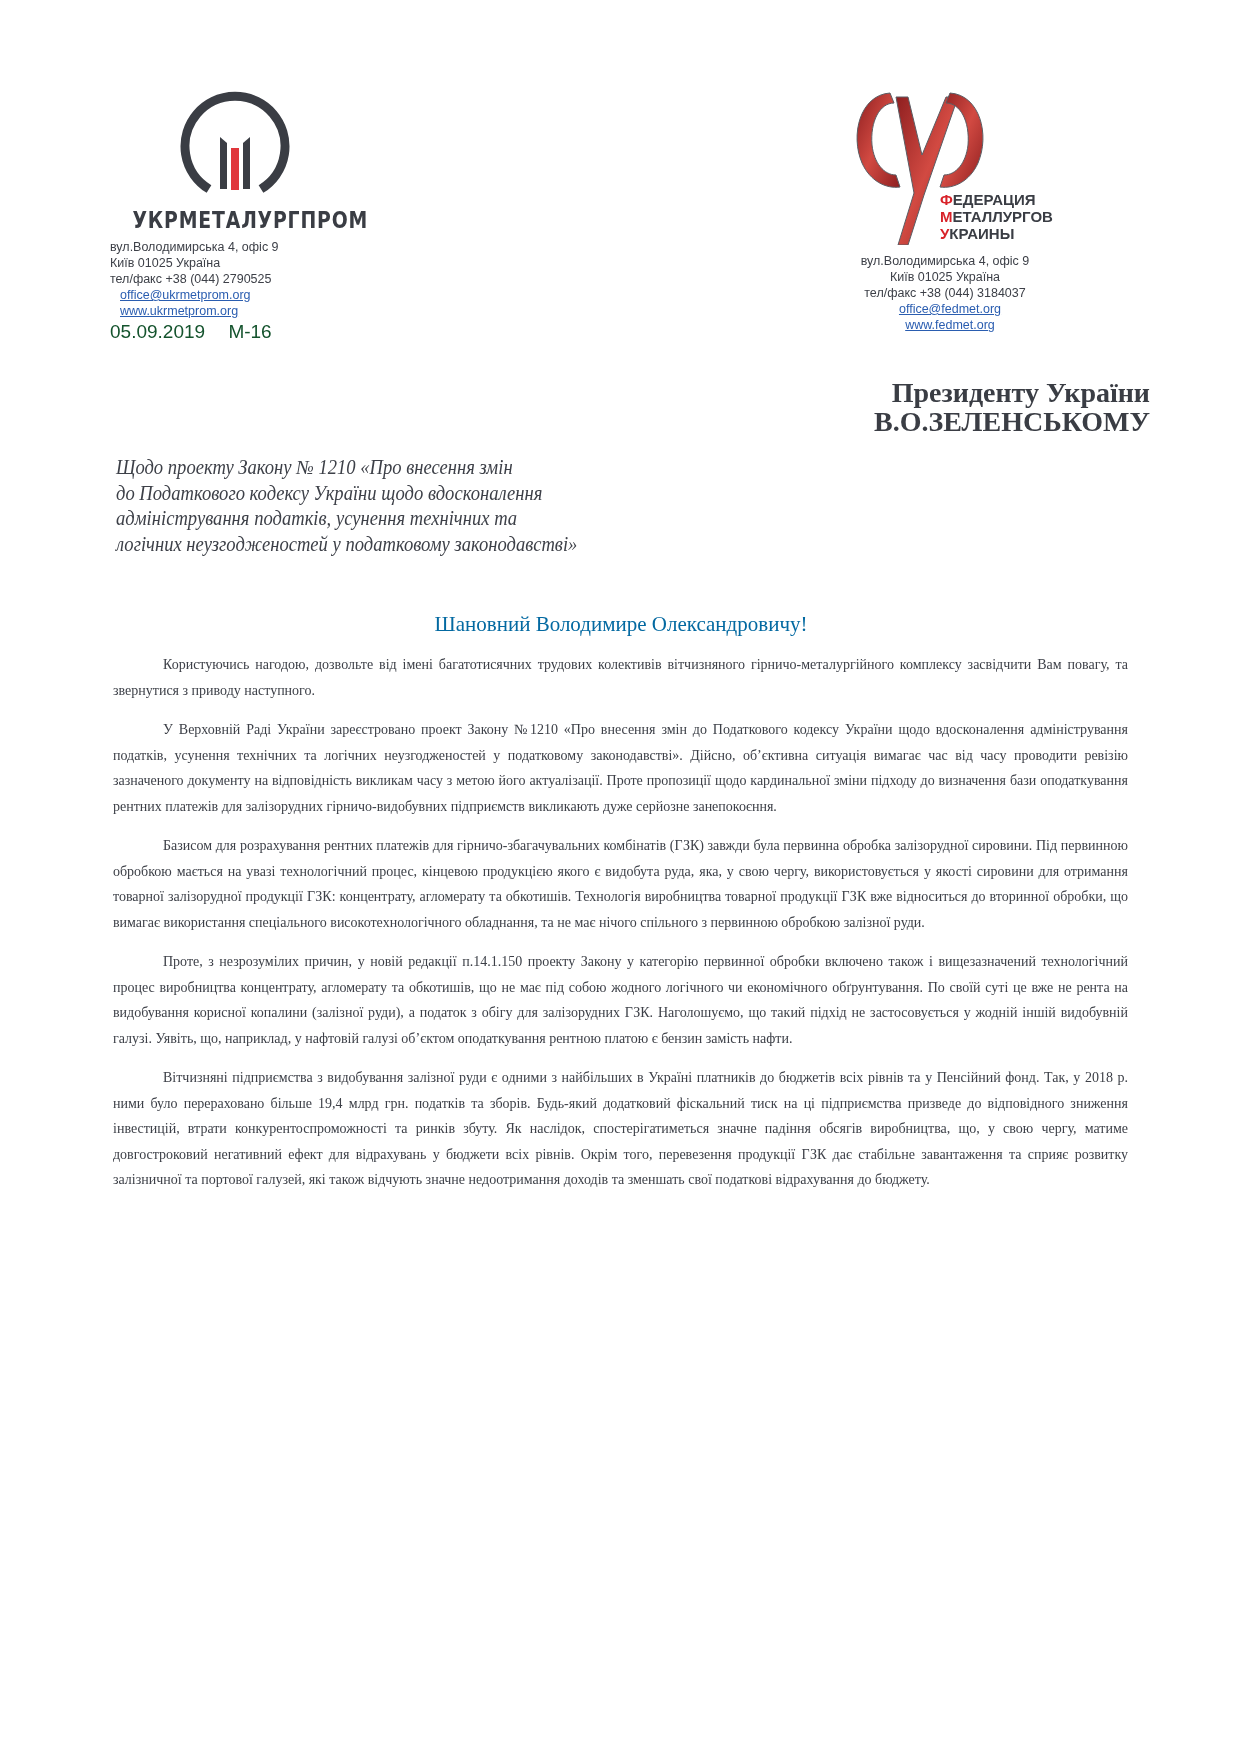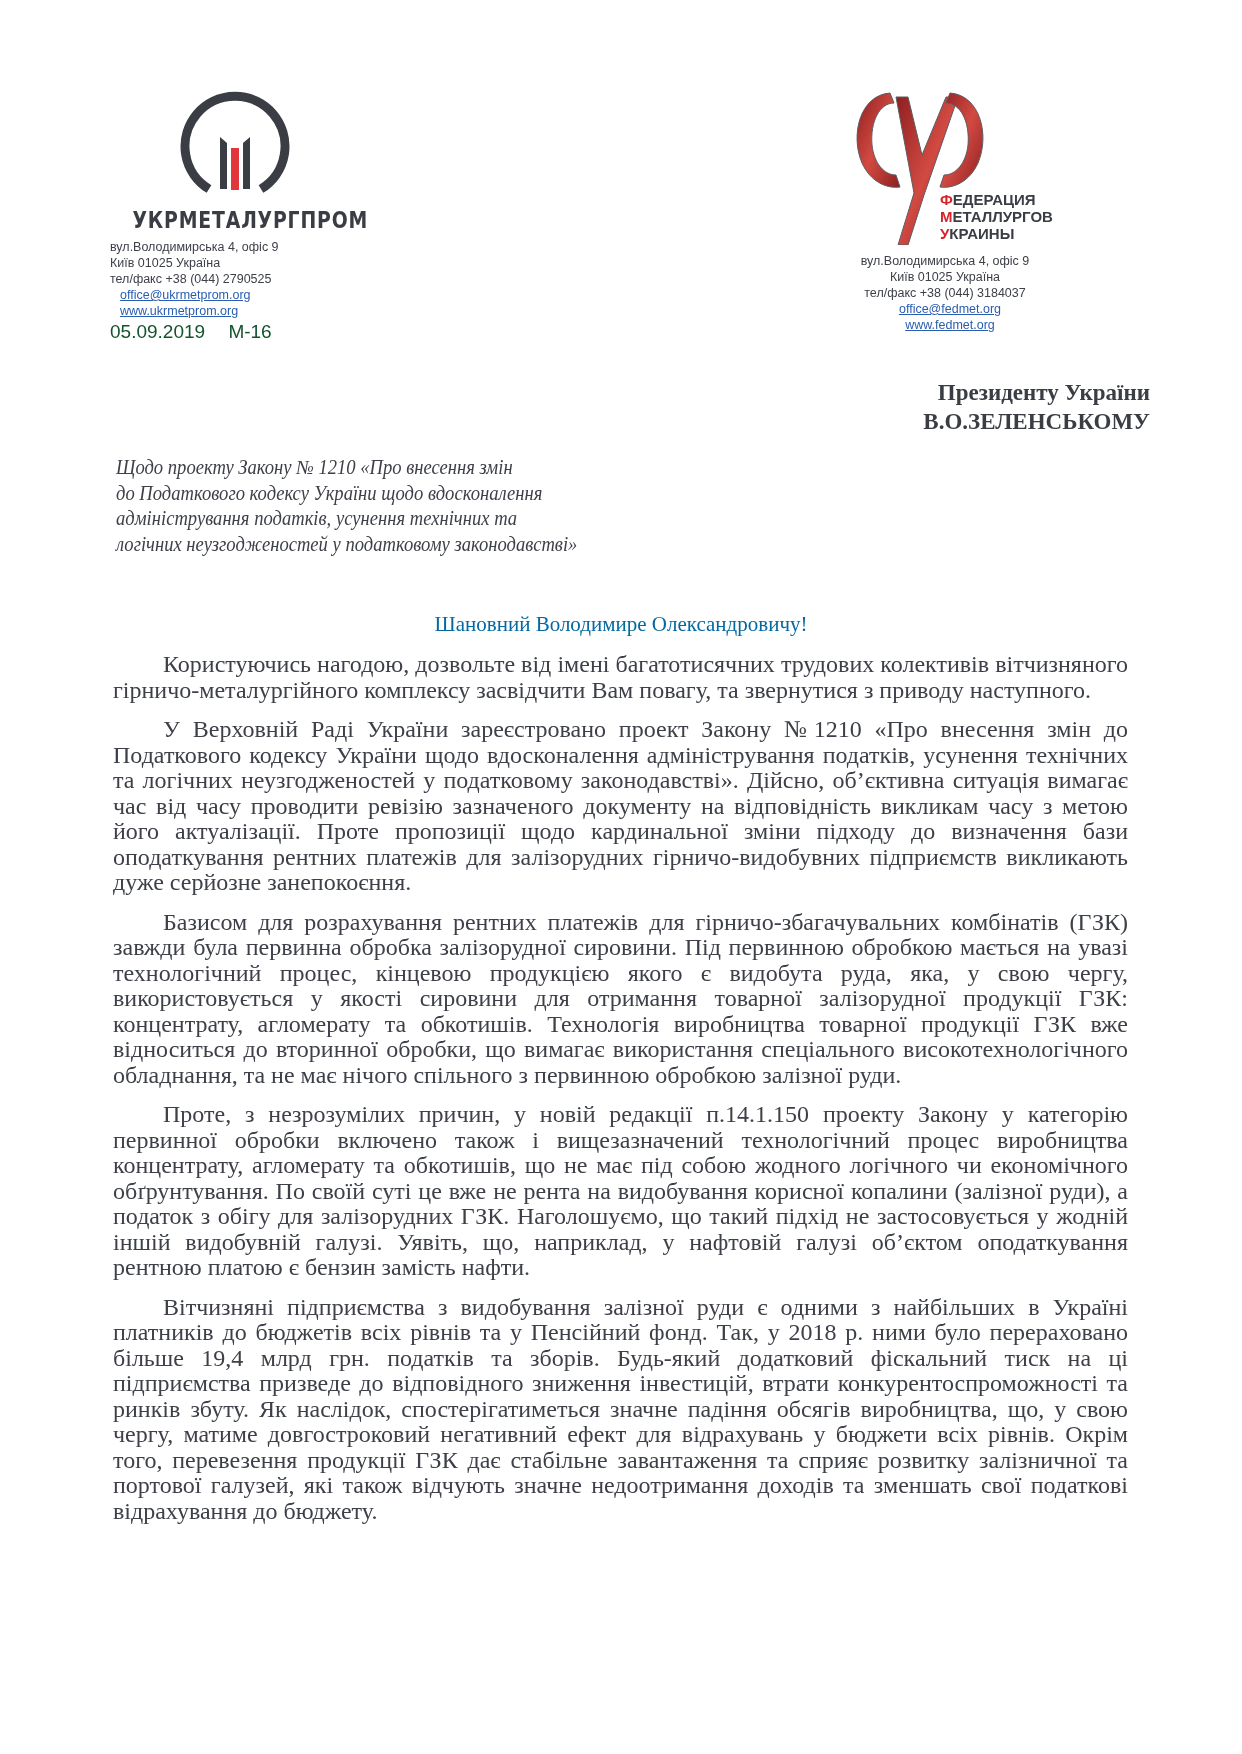--- a/index.html
+++ b/index.html
@@ -15,30 +15,30 @@
   .lh-left .regline { font-family: "Liberation Sans", sans-serif; font-size: 19px; color: #14532d; margin-top: 2px; word-spacing: 18px; }
 
   
   .lh-right { position: absolute; left: 850px; top: 85px; width: 200px; }
   .lh-right .logo { width: 140px; height: 160px; display: block; }
   .lh-right .fed-name { position: absolute; left: 90px; top: 98px; font-family: "Liberation Sans", sans-serif; font-size: 15px; font-weight: bold; line-height: 17px; color: #3a3d44; white-space: nowrap; margin-top: 8px; }
   .lh-right .fed-name .cap { color: #d8232a; }
   .lh-right .addr { position: absolute; left: -10px; top: 168px; width: 210px; text-align: center; }
 
   
-  .addressee { position: absolute; right: 92px; top: 378px; text-align: right; font-family: "Liberation Serif", serif; font-weight: bold; font-size: 23px; line-height: 29px; color: #3a3d44; }
+  .addressee { position: absolute; right: 92px; top: 378px; text-align: right; font-family: "Liberation Serif", serif; font-weight: bold; font-size: 28px; line-height: 29px; color: #3a3d44; }
 
   
   .subject { position: absolute; left: 116px; top: 455px; width: 620px; font-family: "Liberation Serif", serif; font-style: italic; font-size: 20px; line-height: 25.5px; color: #3d4048; transform: scaleX(0.93); transform-origin: left; }
 
   
   .salutation { position: absolute; left: 0; width: 1242px; top: 612px; text-align: center; font-family: "Liberation Serif", serif; font-size: 21px; color: #0369a1; }
 
   
-  .body { position: absolute; left: 113px; top: 652px; width: 1015px; font-family: "Liberation Serif", serif; font-size: 24px; line-height: 25.5px; color: #3d4048; }
+  .body { position: absolute; left: 113px; top: 652px; width: 1015px; font-family: "Liberation Serif", serif; font-size: 14px; line-height: 25.5px; color: #3d4048; }
   .body p { margin: 0 0 14px 0; text-indent: 50px; text-align: justify; }
 </style>
 </head>
 <body>
 
 <div class="lh-left">
   <svg class="logo" viewBox="0 0 120 110">
     <path d="M34 104 A50 50 0 1 1 86 104" fill="none" stroke="#3a3d44" stroke-width="9"></path>
     <polygon points="45,52 52,58 52,104 45,104" fill="#3a3d44"></polygon>
     <polygon points="75,52 68,58 68,104 75,104" fill="#3a3d44"></polygon>

